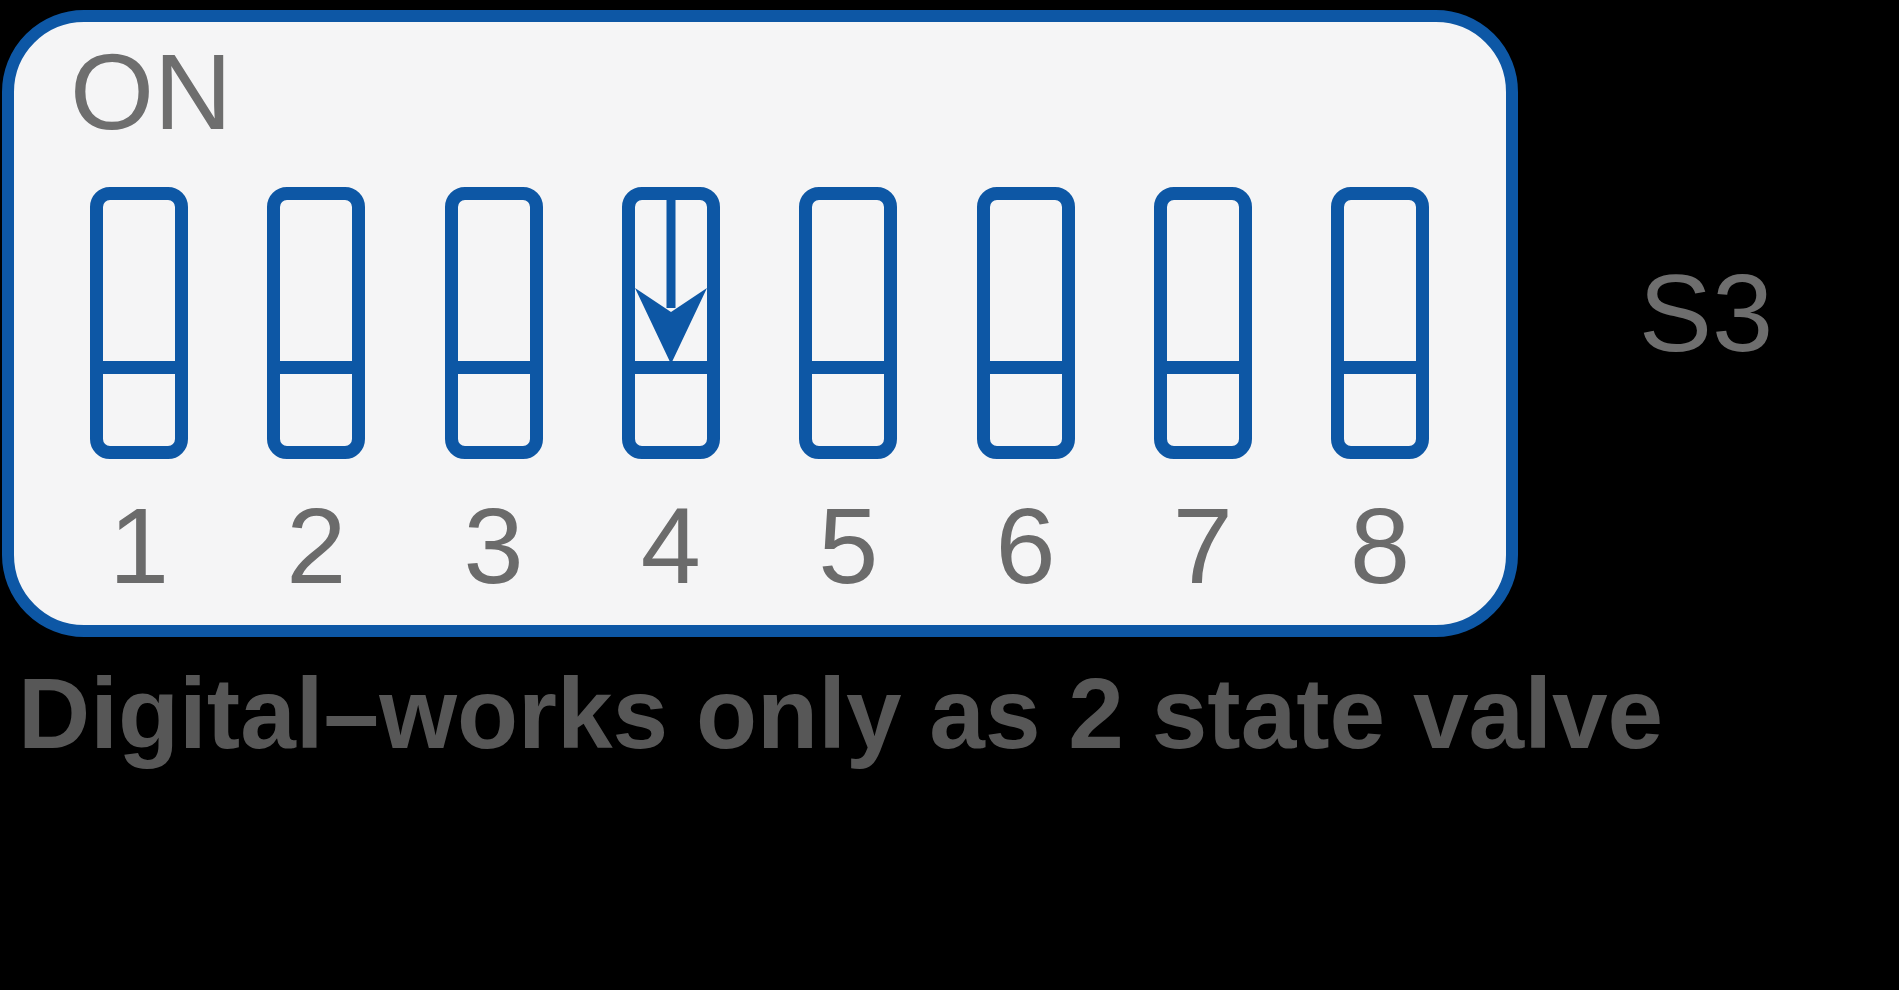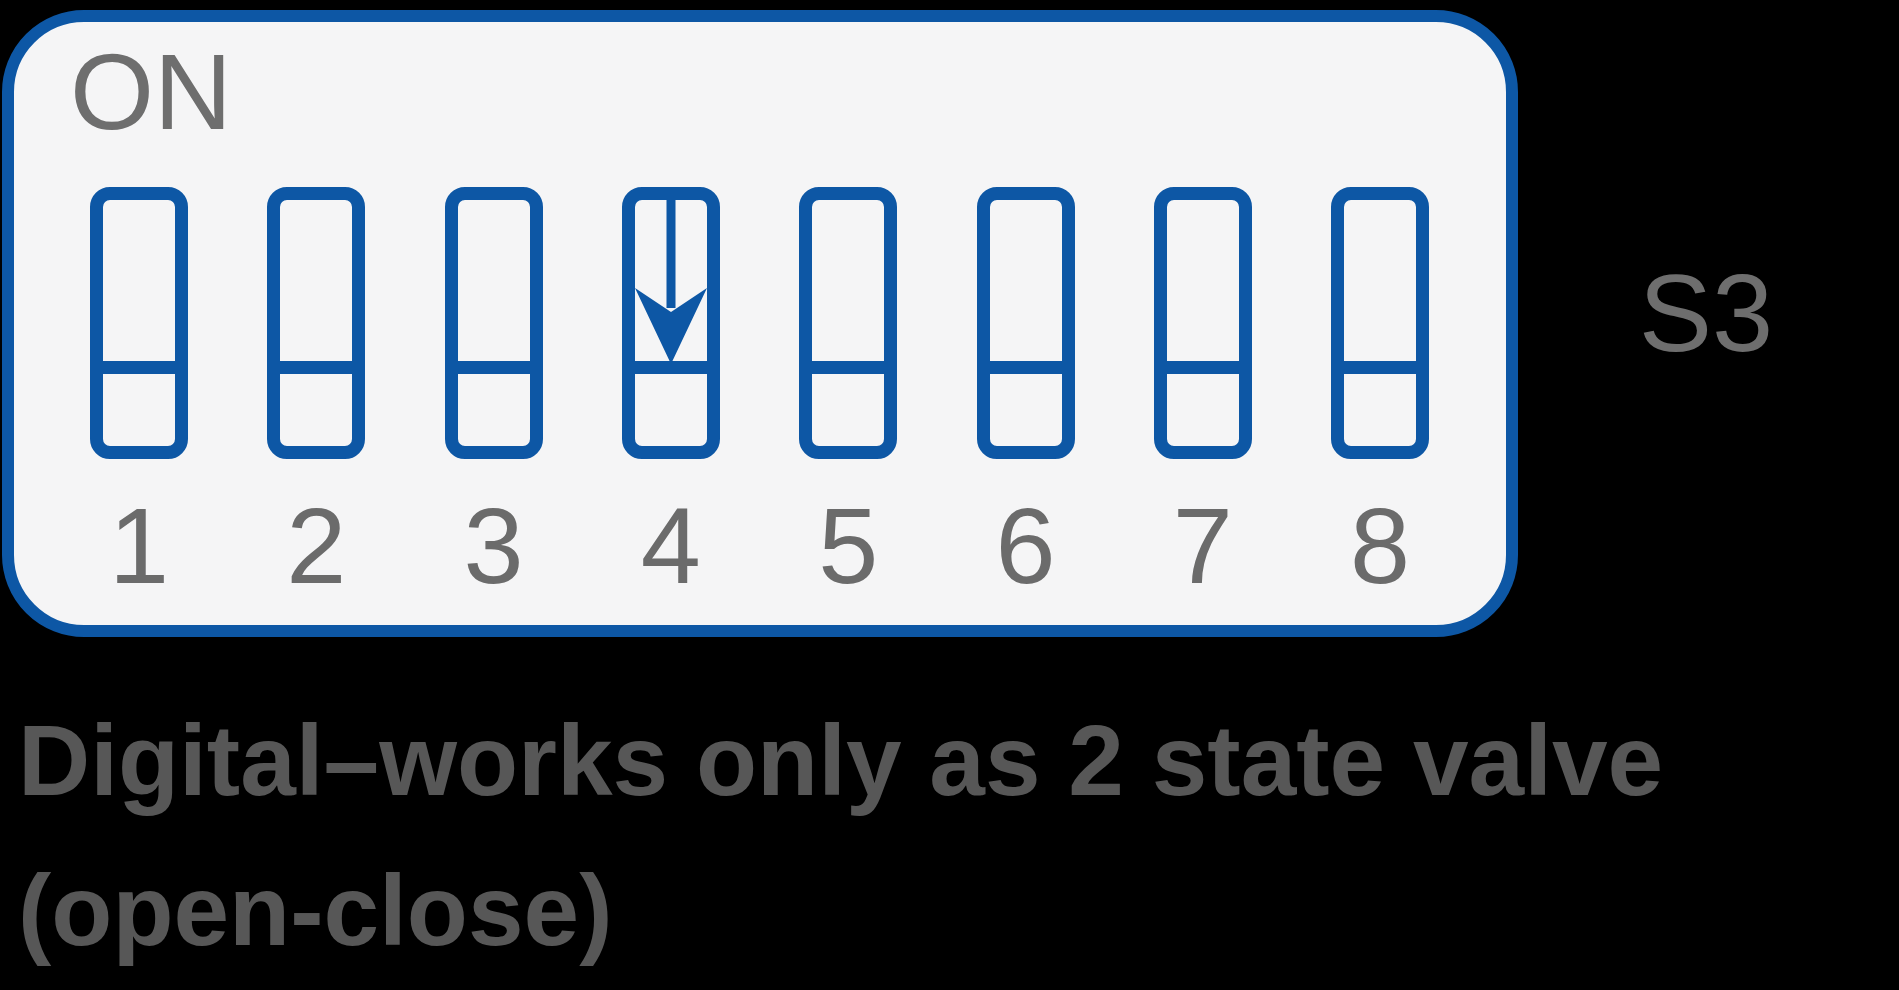--- a/index.html
+++ b/index.html
@@ -85,21 +85,20 @@
   .caption {
     position: absolute;
     left: 18px;
     top: 638px;
     width: 1880px;
     font-size: 100px;
     font-weight: bold;
     line-height: 1.5;
     letter-spacing: 0px;
     color: var(--caption-gray, #575757);
-    margin-top: 47px;
   }
 </style>
 </head>
 <body>
 
 <div class="stage">
 
   <div class="panel">
     <div class="on-label">ON</div>
     <div id="switch-row">
@@ -139,16 +138,15 @@
           <div class="divider"></div>
         </div>
         <div class="switch-number" style="left: 1317.1px;">8</div>
       </div>
   </div>
 
   <div class="bank-label">S3</div>
 
   <div class="caption">
     <div>Digital–works only as 2 state valve</div>
-    <div>(open-close)</div>
   </div>
 
 </div>
 
 </body></html>

